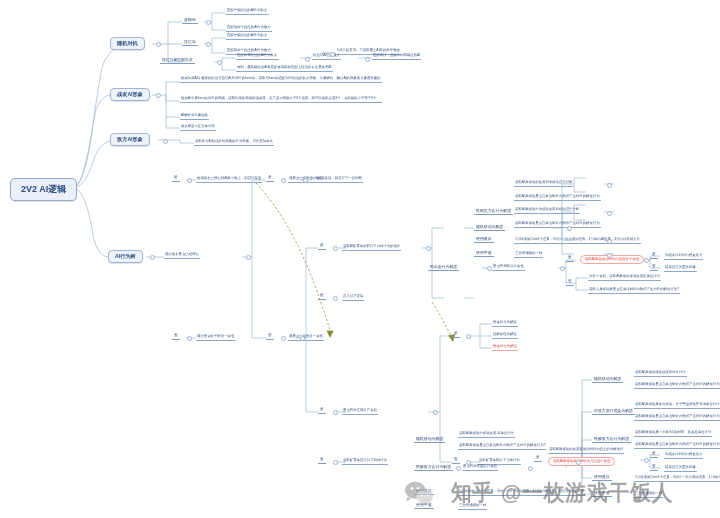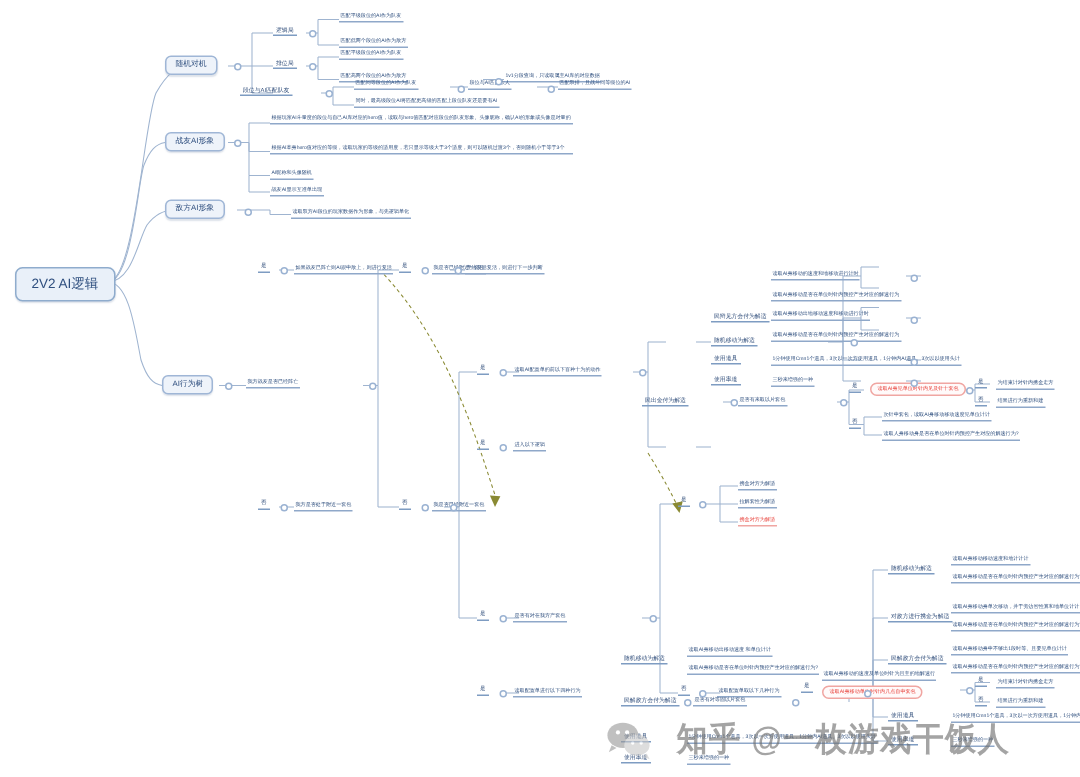--- a/index.html
+++ b/index.html
@@ -29,21 +29,21 @@
     line-height: 1.05;
     color: #2f4f7f;
   }
   
   .box {
     border: 1px solid #9fb6d6;
     border-radius: 4px;
     background: #eef3fa;
     box-shadow: 0 1px 1px rgba(120,140,170,.25);
     padding: 3px 7px;
-    font-weight: normal;
+    font-weight: bold;
   }
   .box.root {
     font-size: 9px;
     padding: 6px 10px;
     border-radius: 5px;
     border-color: #8faccd;
     background: #e9f0f9;
   }
   .box.major { font-size: 5.2px; padding: 3px 6px; }
   

